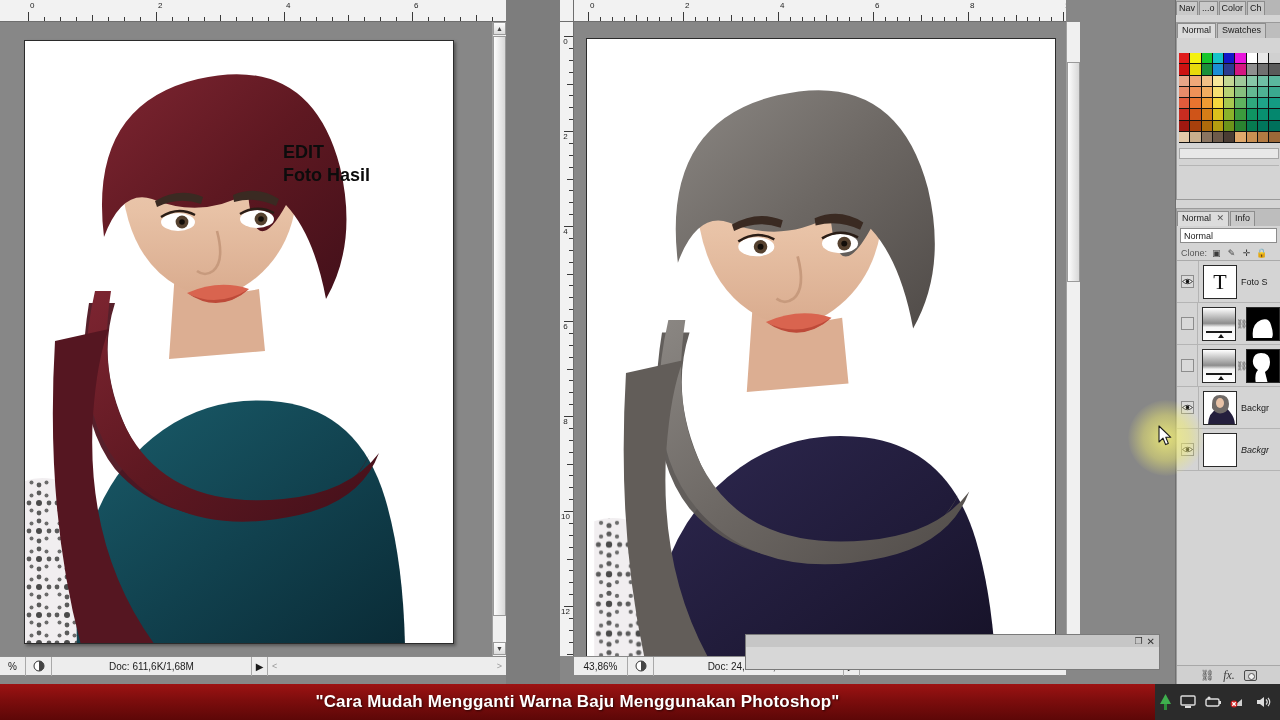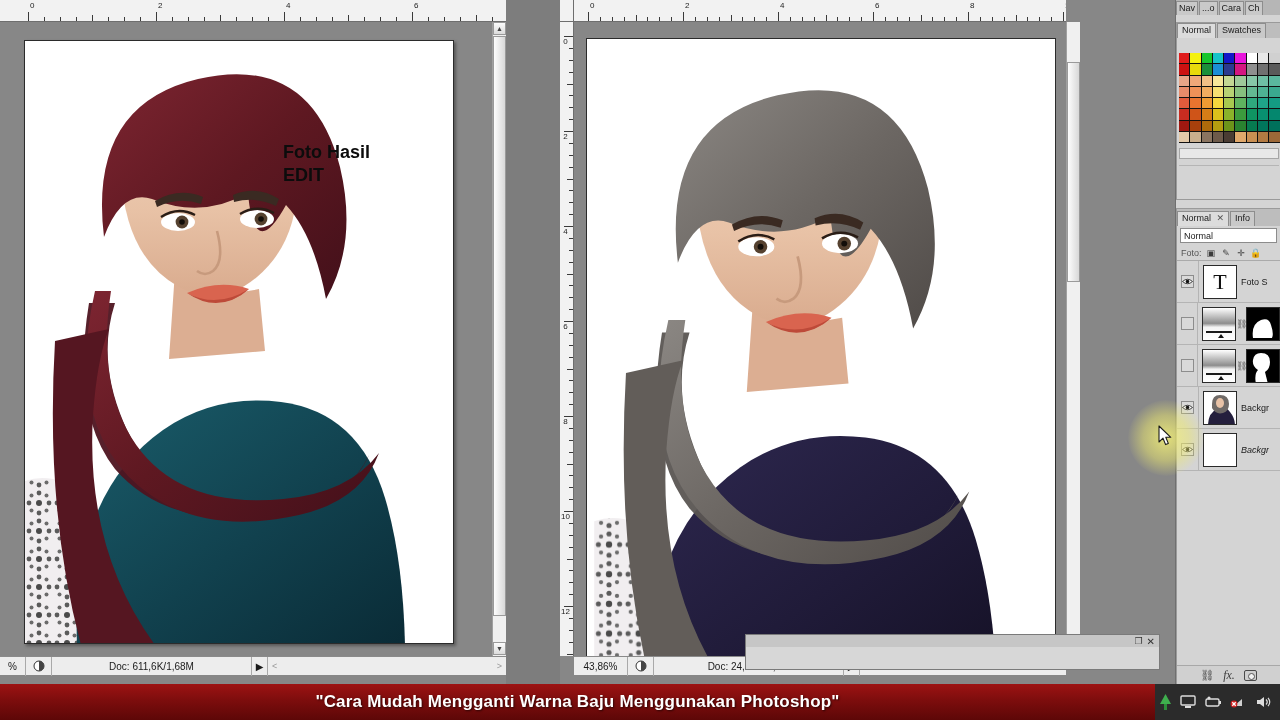--- a/index.html
+++ b/index.html
@@ -253,22 +253,22 @@
         <path d="M136 176 q17 -11 34 -2" stroke="#2a1d16" stroke-width="2.4" fill="none"></path>
         <path d="M215 173 q17 -10 34 -1" stroke="#2a1d16" stroke-width="2.4" fill="none"></path>
 
         <path d="M192 190 q8 30 -4 40 q-8 6 -16 0" stroke="#c79a7d" stroke-width="2.6" fill="none"></path>
 
         <path d="M162 252 q32 -14 62 -4 q-26 24 -62 4 z" fill="#d9644f"></path>
         <path d="M162 252 q30 16 62 -4 q-30 26 -62 4 z" fill="#bd4a39"></path>
       </svg>
 
       <div class="abs" style="left:258px;top:100px;width:170px;font-weight:bold;font-size:18px;line-height:23px;color:#0c0c0c;">
+        <div>EDIT</div>
         <div>Foto Hasil</div>
-        <div>EDIT</div>
       </div>
     </div>
   </div>
 
   <div class="abs scroll-v" style="left:492px;top:22px;width:14px;height:634px;">
     <div class="abs sc-btn" style="left:0;top:0;width:13px;height:13px;">▲</div>
     <div class="abs sc-thumb" style="left:0;top:14px;width:13px;height:580px;"></div>
     <div class="abs sc-btn" style="left:0;top:620px;width:13px;height:13px;">▼</div>
   </div>
 
@@ -513,21 +513,21 @@
     <span style="font-size:9px;">❐</span>
     <span style="font-size:10px;">✕</span>
   </div>
 </div>
 
 <div class="abs" id="dock">
 
   <div class="panel-tabrow" style="height:15px;">
     <div class="ptab" style="padding:1px 2px;">Nav</div>
     <div class="ptab" style="padding:1px 2px;">...o</div>
-    <div class="ptab" style="padding:1px 2px;">Cara</div>
+    <div class="ptab" style="padding:1px 2px;">Color</div>
     <div class="ptab" style="padding:1px 2px;">Ch</div>
   </div>
 
   <div class="abs" style="left:0;top:22px;width:105px;height:178px;background:#d4d4d4;border:1px solid #9a9a9a;">
     <div class="panel-tabrow" style="height:15px;background:#bdbdbd;">
       <div class="ptab active">Normal</div>
       <div class="ptab">Swatches</div>
     </div>
     <div class="abs" id="swatchgrid" style="left:2px;top:30px;">
         <div style="background: rgb(224, 27, 27);"></div>
@@ -614,21 +614,21 @@
         <span style="margin-left:3px;color:#555;">✕</span>
       </div>
       <div class="ptab">Info</div>
     </div>
 
     <div class="blendrow">
       <div class="blendsel">Normal</div>
     </div>
 
     <div class="lockrow">
-      <span>Foto:</span>
+      <span>Clone:</span>
       <span class="lockicon">▣</span>
       <span class="lockicon">✎</span>
       <span class="lockicon">✛</span>
       <span class="lockicon">🔒</span>
     </div>
 
     <div style="border-top:1px solid #aaa;">
 
       <div class="layer-row">
         <div class="eye-cell">

